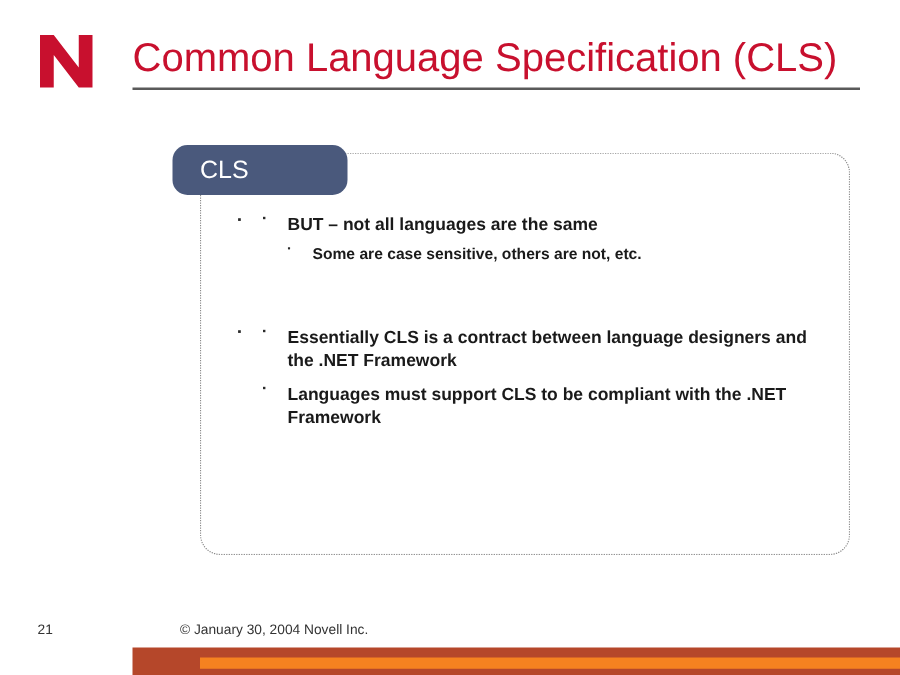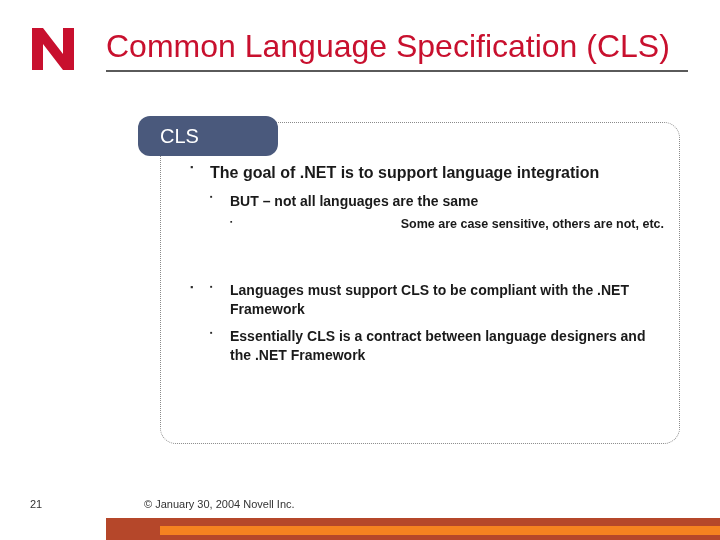--- a/index.html
+++ b/index.html
@@ -64,21 +64,21 @@
     content: "▪";
     position: absolute;
     left: 0; top: 0.05em;
     color: #2a2a2a;
     font-size: 0.55em;
   }
   .bullets > ul > li { font-size: 16px; font-weight: bold; margin-bottom: 10px; }
   .bullets > ul > li > ul { margin-top: 8px; }
   .bullets > ul > li > ul > li { font-size: 14px; font-weight: bold; }
   .bullets > ul > li > ul > li > ul { margin-top: 6px; }
-  .bullets > ul > li > ul > li > ul > li { font-size: 12.5px; text-align: right; }
+  .bullets > ul > li > ul > li > ul > li { font-size: 12.5px; }
   .bullets .spacer { height: 30px; }
   .page-number {
     position: absolute;
     bottom: 30px; left: 30px;
     font-size: 11px;
     color: #333;
   }
   .copyright {
     position: absolute;
     bottom: 30px; left: 106px;
@@ -112,42 +112,41 @@
 <div class="title-rule"></div>
 
 <div class="section-label">
   <span>CLS</span>
 </div>
 <div class="content-box"></div>
 
 <div class="bullets">
   <ul>
     <li>
-      <span>The goal of .NET is to support language integration</span>
       <ul>
         <li>
           <span>BUT – not all languages are the same</span>
           <ul>
             <li>
               <span>Some are case sensitive, others are not, etc.</span>
             </li>
           </ul>
         </li>
       </ul>
     </li>
   </ul>
   <div class="spacer"></div>
   <ul>
     <li>
       <ul>
         <li>
-          <span>Languages must support CLS to be compliant with the .NET Framework</span>
+          <span>Essentially CLS is a contract between language designers and the .NET Framework</span>
         </li>
         <li>
-          <span>Essentially CLS is a contract between language designers and the .NET Framework</span>
+          <span>Languages must support CLS to be compliant with the .NET Framework</span>
         </li>
       </ul>
     </li>
   </ul>
 </div>
 
 <div class="page-number">21</div>
 <div class="copyright">© January 30, 2004 Novell Inc.</div>
 
 <div class="bar-dark"></div>

